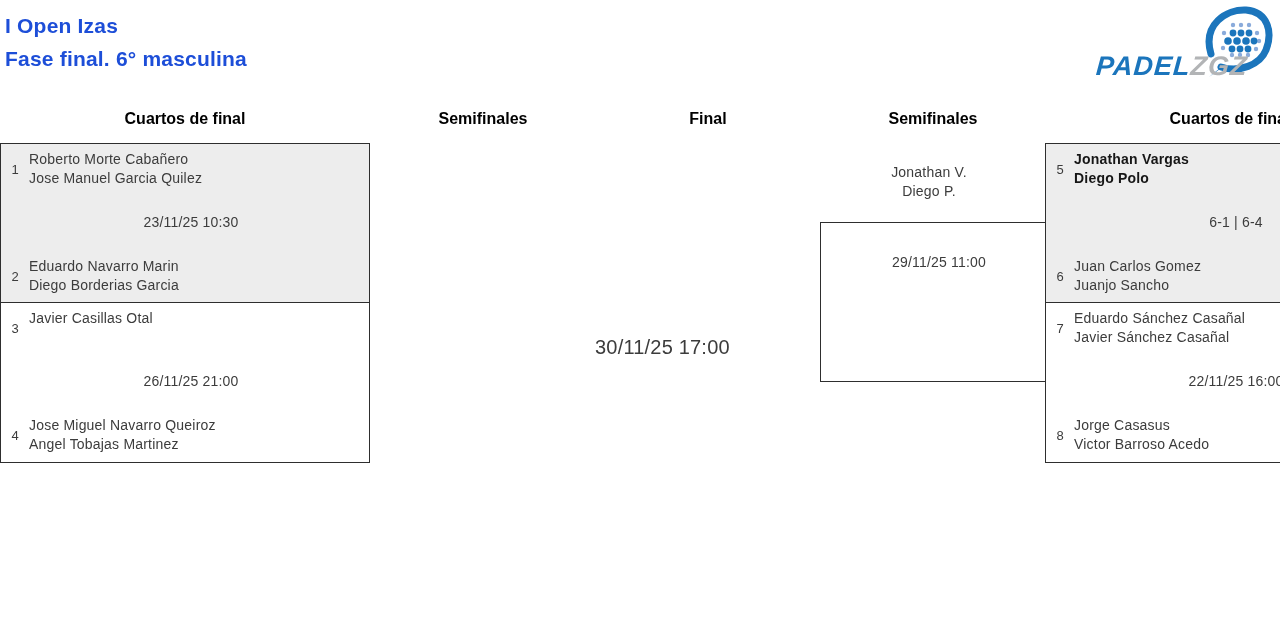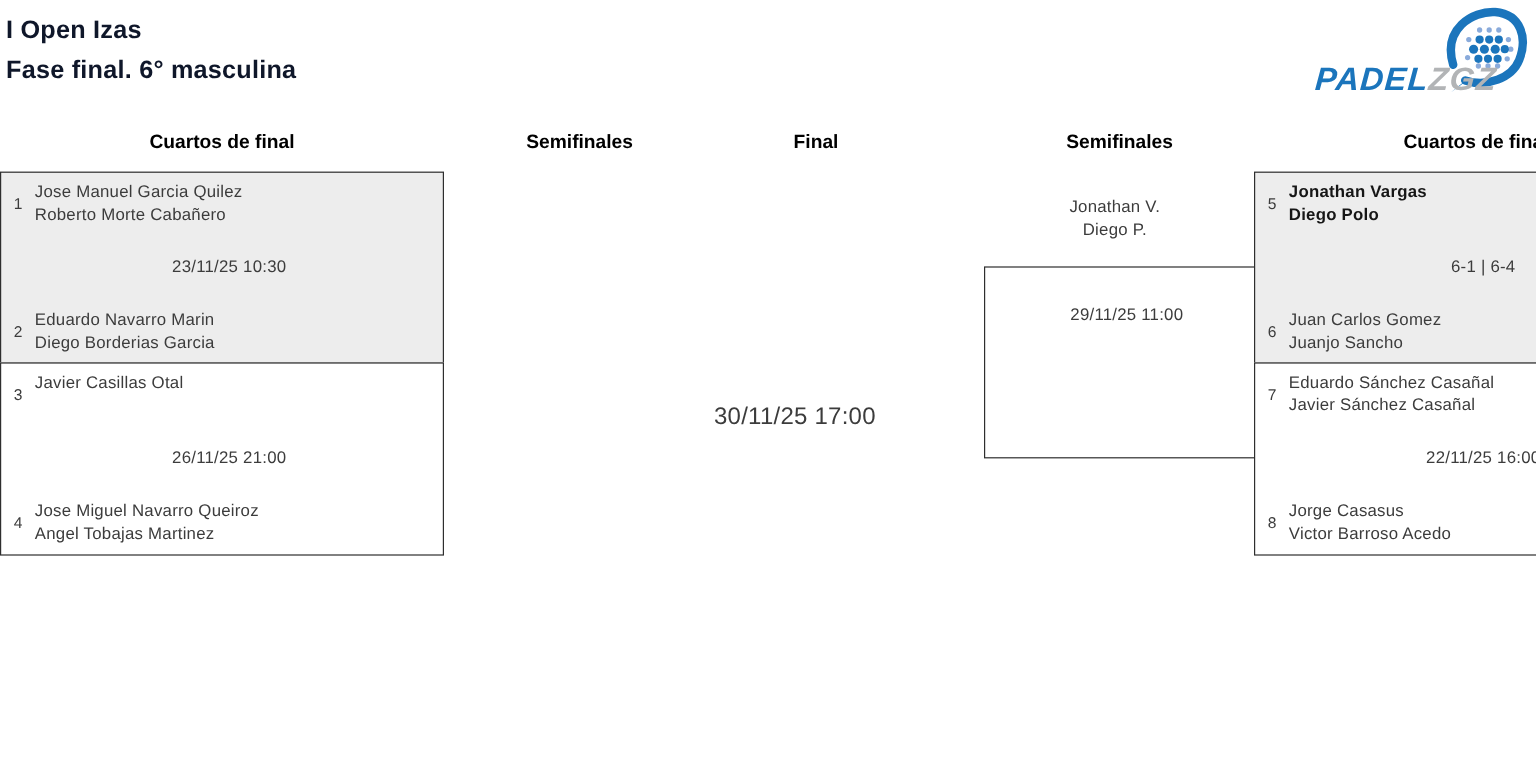--- a/index.html
+++ b/index.html
@@ -7,21 +7,21 @@
   #stage {
     position:relative; width:1280px; height:631px;
     background:#fff; overflow:hidden;
     font-family:"Liberation Sans","DejaVu Sans",sans-serif;
     color:#3c3c3c;
   }
   
   .title {
     position:absolute; left:5px; top:9px;
     font-size:21px; line-height:33px; font-weight:700;
-    color:#0f172a; letter-spacing:.2px;
+    color:#1d4ed8; letter-spacing:.2px;
   }
   .logo { position:absolute; left:1096px; top:4px; width:184px; height:86px; cursor:pointer; }
   .logo-text {
     position:absolute; left:0; bottom:8px; white-space:nowrap;
     font-size:27px; font-weight:700; font-style:italic;
     letter-spacing:1px; transform:skewX(-4deg);
   }
   .logo-text .p1 { color:#1b75bc; }
   .logo-text .p2 { color:#b2b4b6; }
   .logo-svg { position:absolute; left:103px; top:2px; }
@@ -101,30 +101,30 @@
         <circle cx="33" cy="43" r="3.4"></circle>
           <circle cx="41" cy="43" r="3.4"></circle>
           <circle cx="49" cy="43" r="3.4"></circle>
       </g>
     </svg>
     <div class="logo-text"><span class="p1">PADEL</span><span class="p2">ZGZ</span></div>
   </div>
 
   <div class="round-header" style="left:185px">Cuartos de final</div>
   <div class="round-header" style="left:483px">Semifinales</div>
-  <div class="round-header" style="left:680px">Final</div>
+  <div class="round-header" style="left:708px">Final</div>
   <div class="round-header" style="left:933px">Semifinales</div>
   <div class="round-header" style="left:1230px">Cuartos de final</div>
 
   <div class="match gray" style="left:0;top:143px">
     <div class="slot slot-a">
       <span class="seed">1</span>
       <div class="names">
+        <div>Roberto Morte Cabañero</div>
         <div>Jose Manuel Garcia Quilez</div>
-        <div>Roberto Morte Cabañero</div>
       </div>
     </div>
     <div class="info">23/11/25 10:30</div>
     <div class="slot slot-b">
       <span class="seed">2</span>
       <div class="names">
         <div>Eduardo Navarro Marin</div>
         <div>Diego Borderias Garcia</div>
       </div>
     </div>

